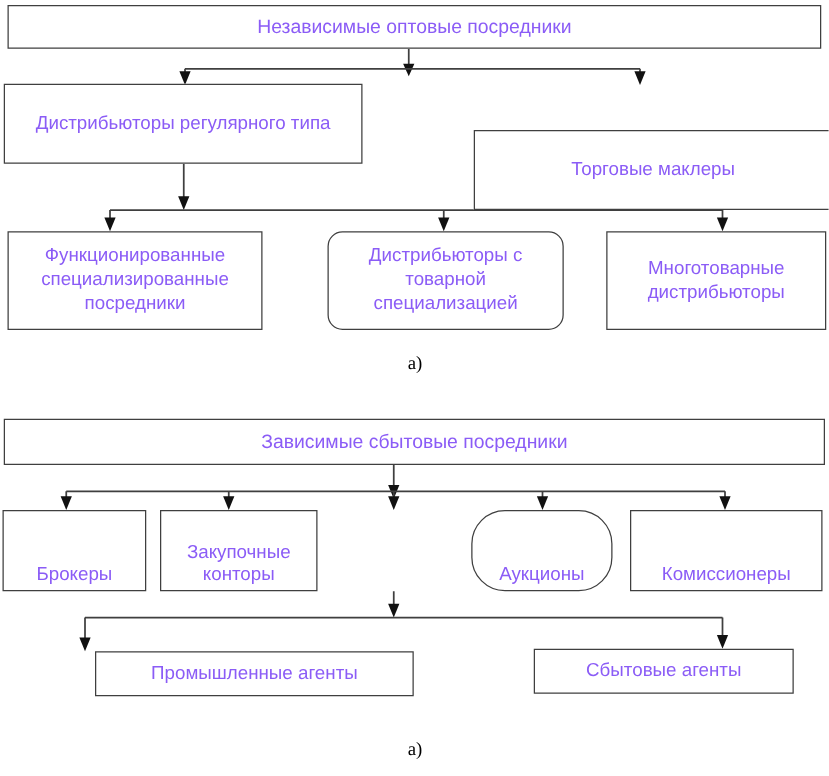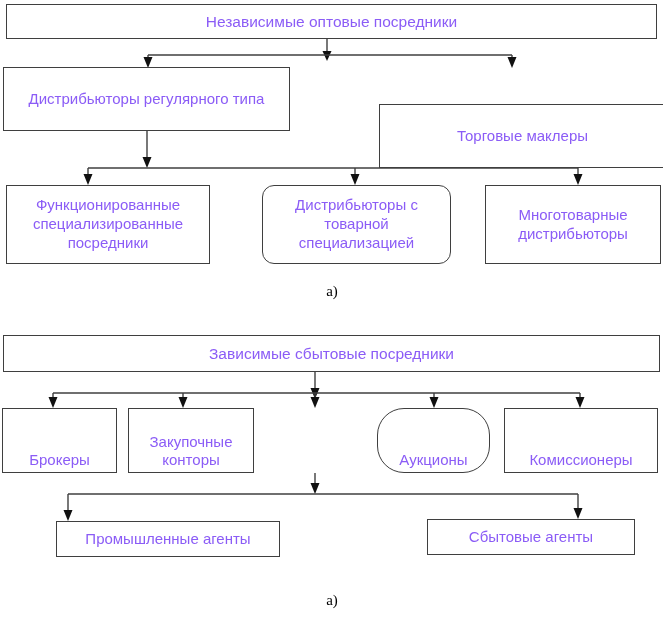--- a/index.html
+++ b/index.html
@@ -170,21 +170,21 @@
 
 
   <div class="node top-align" style="left:377px; top:408px; width:113px; height:65px;border-radius:27px;">
     <span class="label">Аукционы</span>
   </div>
 
   <div class="node top-align" style="left:504px; top:408px; width:154px; height:65px;">
     <span class="label">Комиссионеры</span>
   </div>
 
-  <div class="node" style="left:56px; top:521px; width:224px; height:36px;">
+  <div class="node" style="left:76px; top:521px; width:255px; height:36px;">
     <span class="label">Промышленные агенты</span>
   </div>
 
   <div class="node" style="left:427px; top:519px; width:208px; height:36px;">
     <span class="label">Сбытовые агенты</span>
   </div>
 
   <div class="caption" style="left:297px; top:592px; width:70px;">а)</div>
 
 </div>

